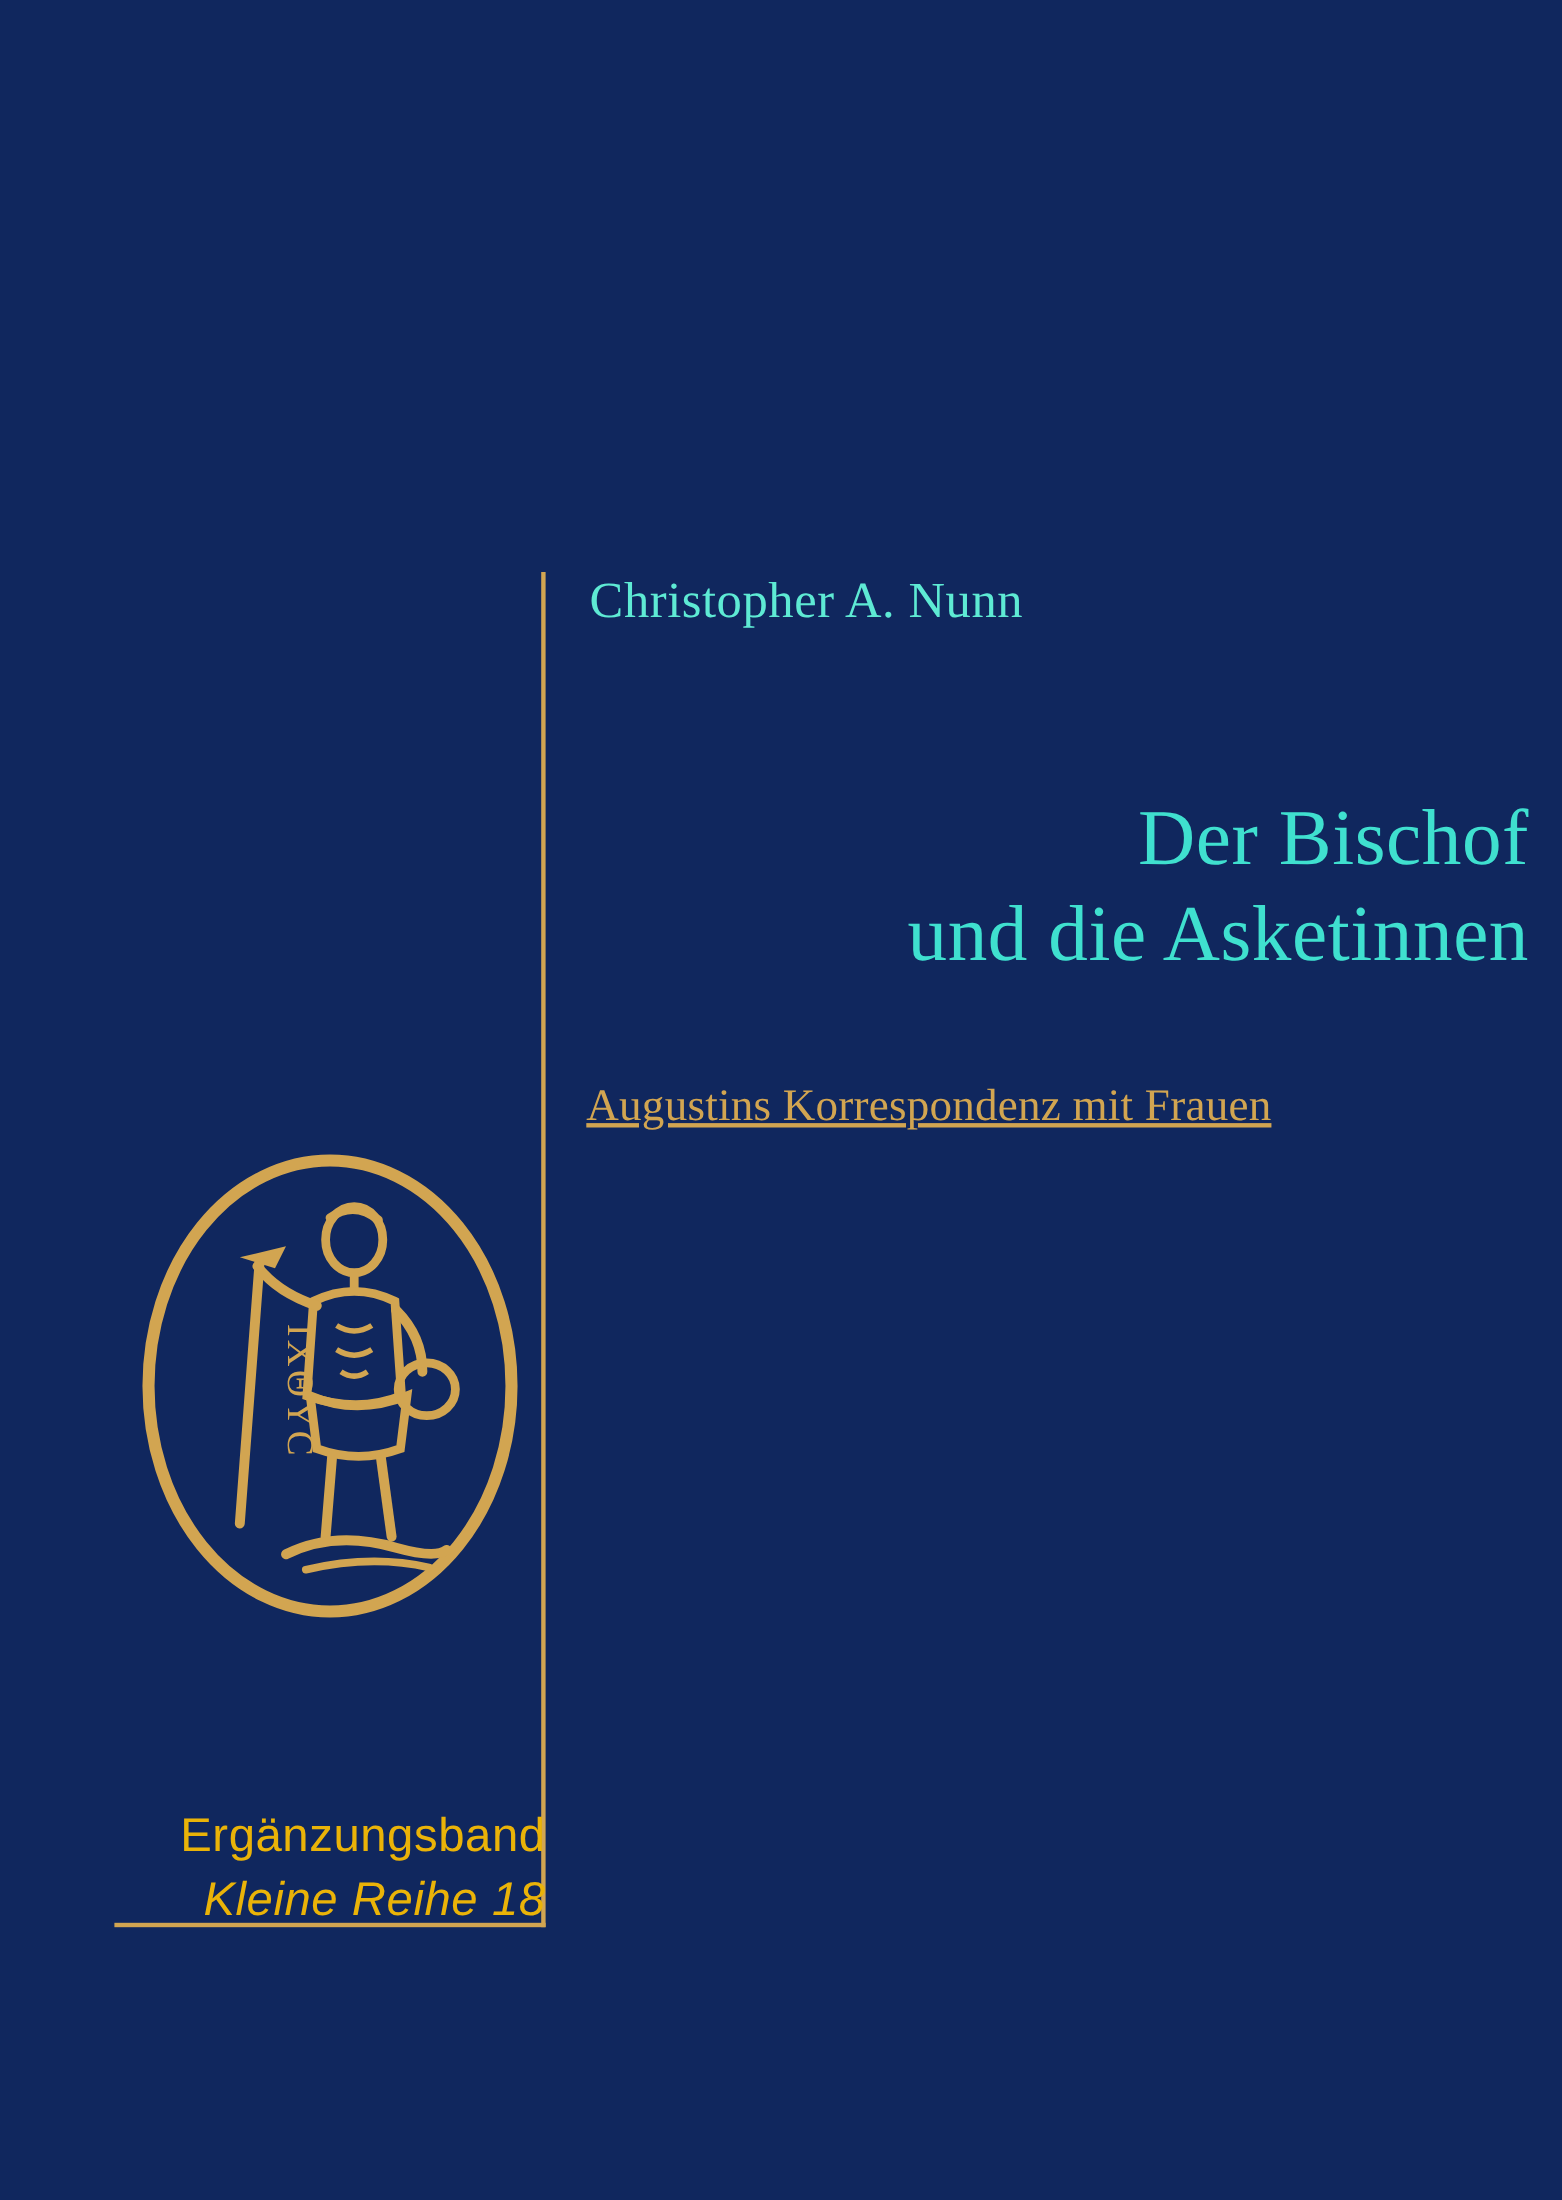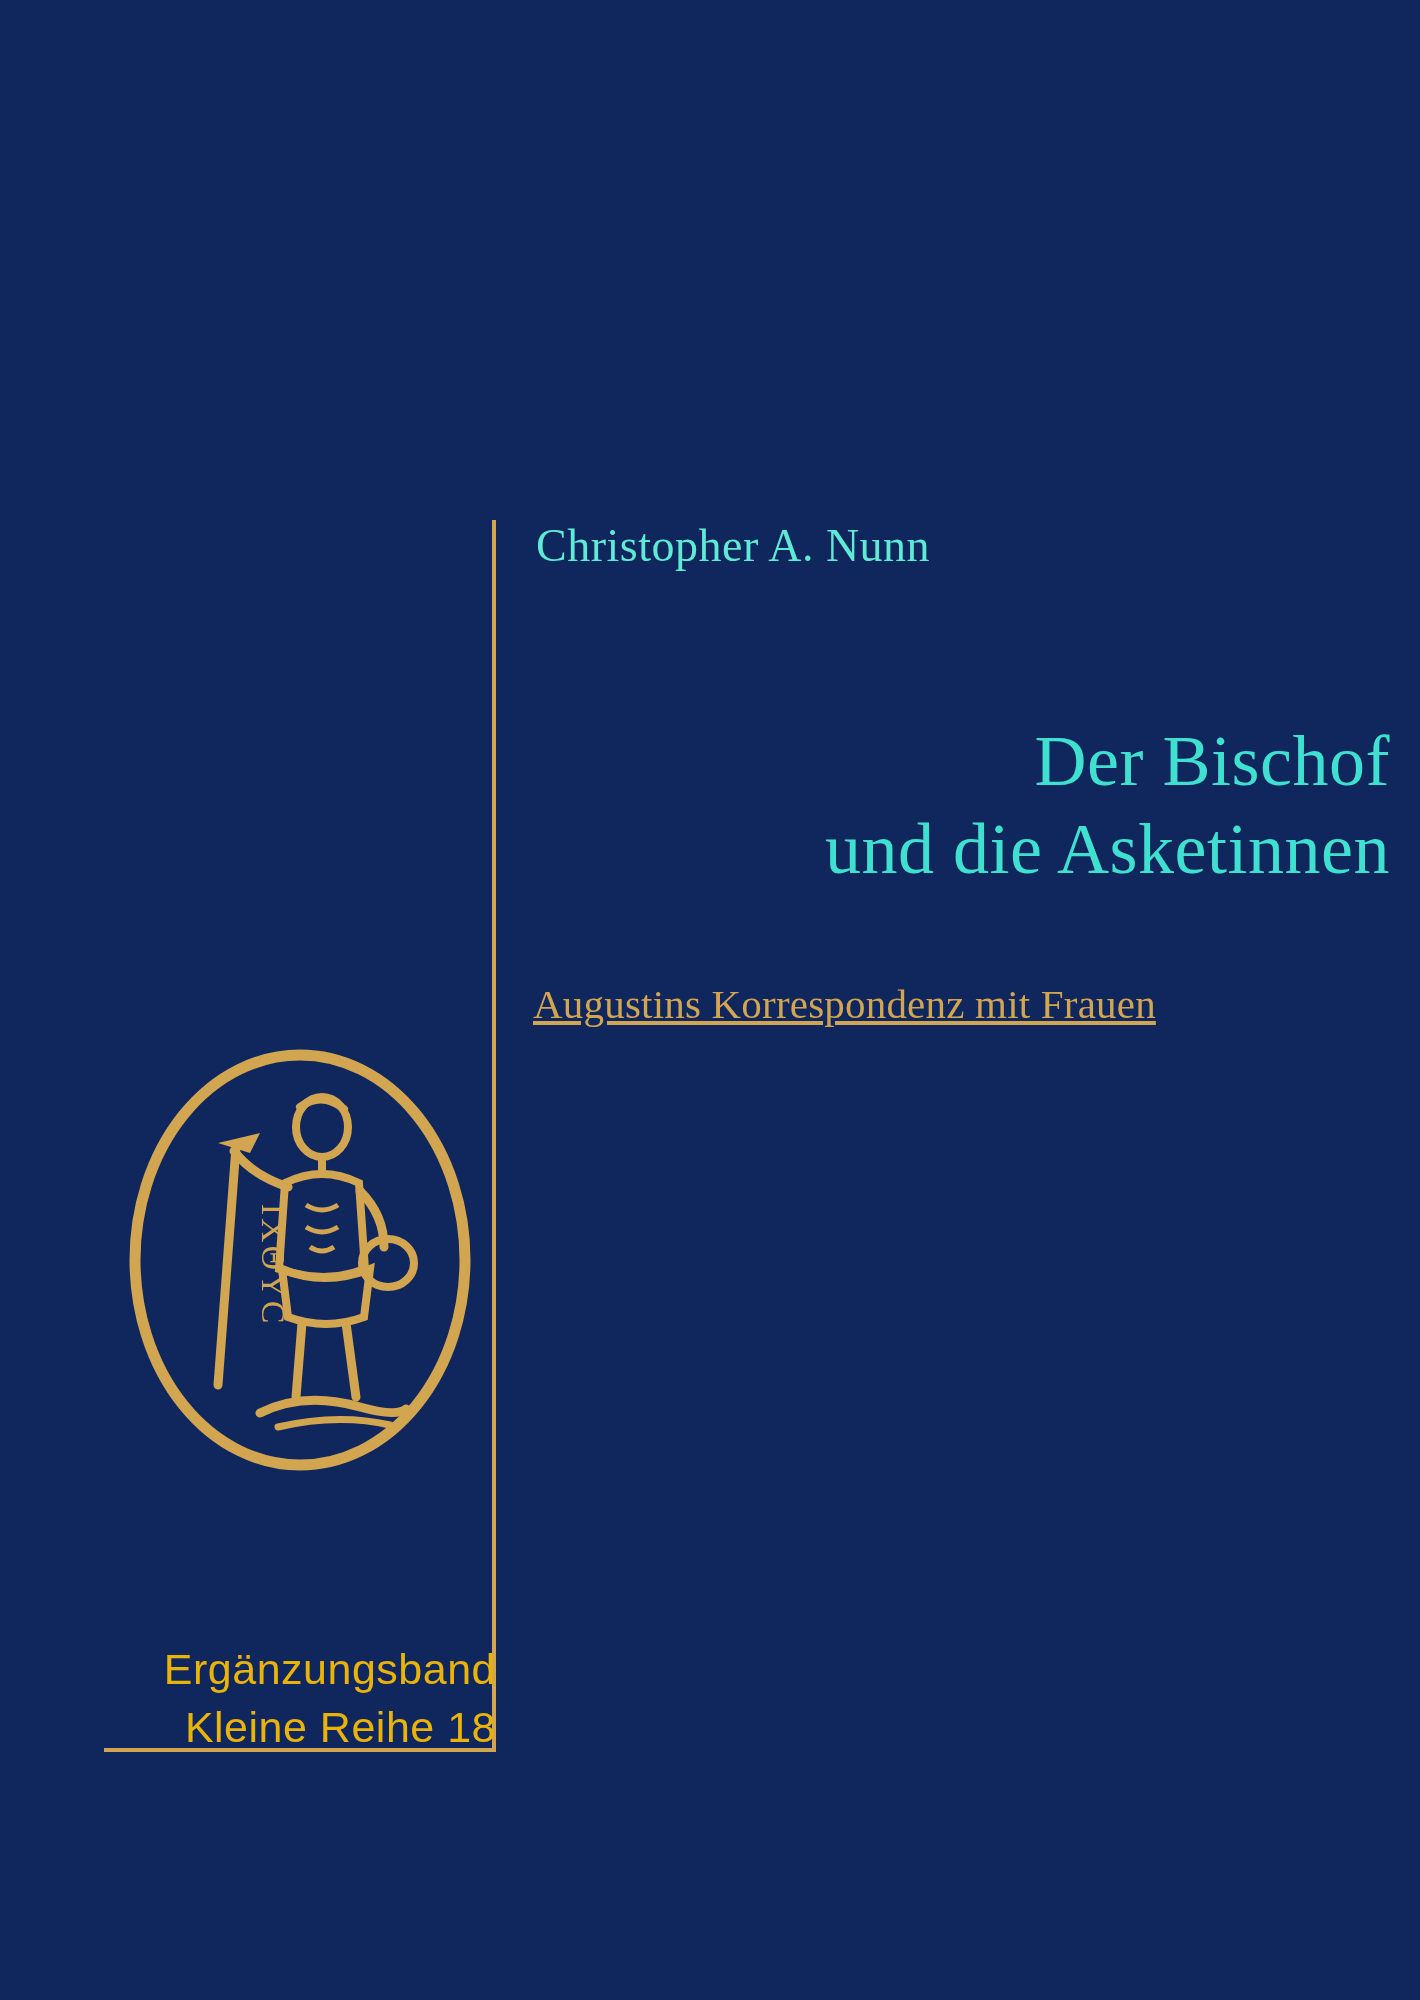--- a/index.html
+++ b/index.html
@@ -101,20 +101,21 @@
     text-align: right;
     color: #eab308;
     font-family: "Liberation Sans", sans-serif;
     font-size: 43px;
     line-height: 1.35;
     letter-spacing: 0.5px;
     margin-top: 40px;
   }
   .series-number .line2 {
     display: block;
+    font-style: italic;
   }
 
   
   .emblem {
     position: absolute;
     left: 110px;
     top: 1035px;
     width: 380px;
     height: 450px;
   }

